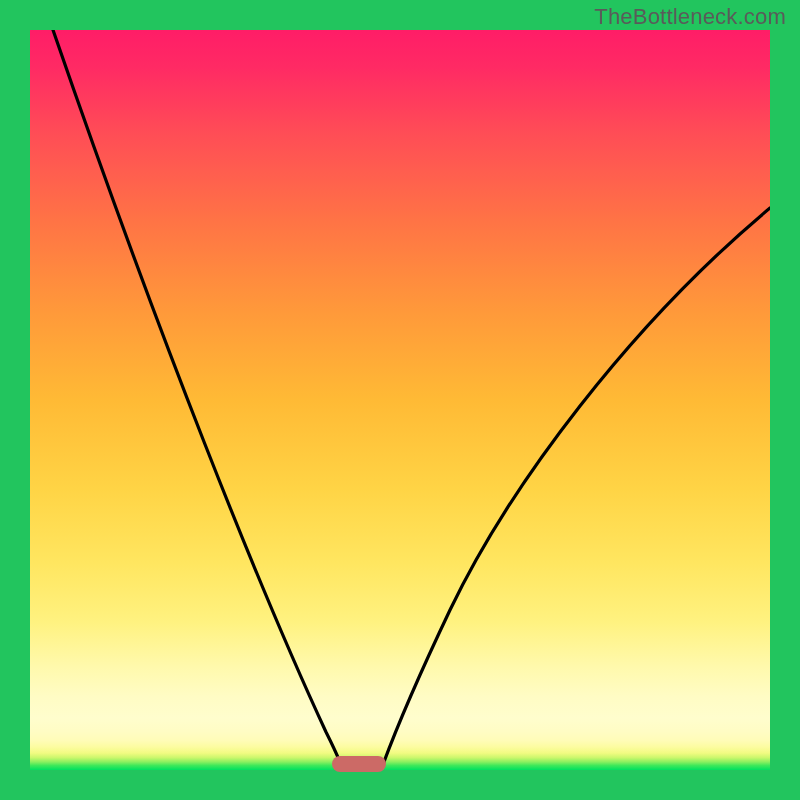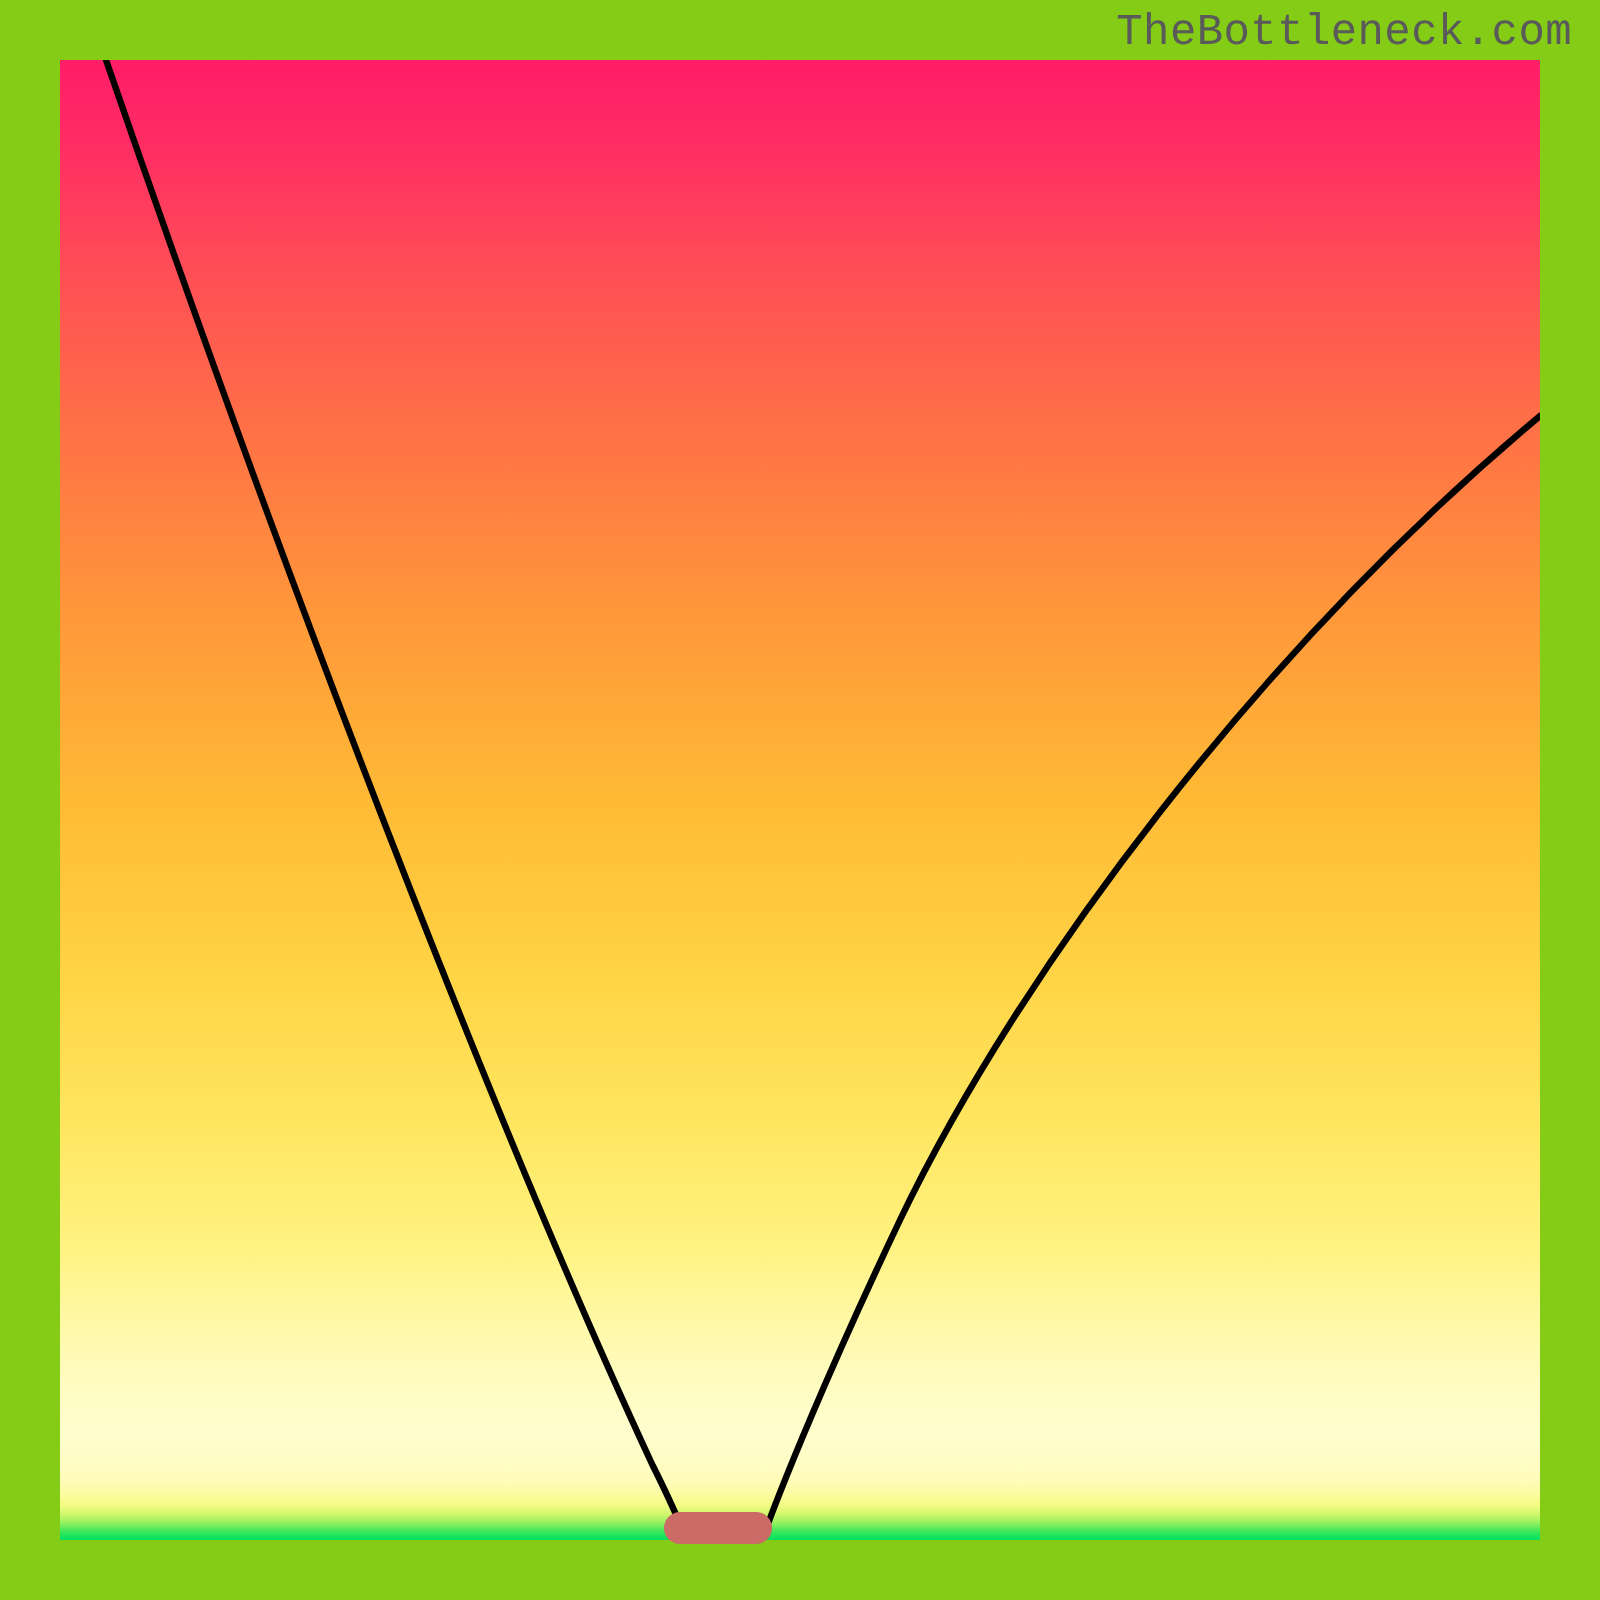--- a/index.html
+++ b/index.html
@@ -8,23 +8,22 @@
     width: 800px;
     height: 800px;
     overflow: hidden;
     font-family: Arial, Helvetica, sans-serif;
     background: #000;
   }
   .frame {
     position: relative;
     width: 800px;
     height: 800px;
-    background: #84cc16;
+    background: #22c55e;
     box-sizing: border-box;
-    font-family: Liberation Mono, monospace;
   }
   .plot {
     position: absolute;
     left: 30px;
     top: 30px;
     width: 740px;
     height: 740px;
     
     background: linear-gradient(to top,
       #00e060 0%,

